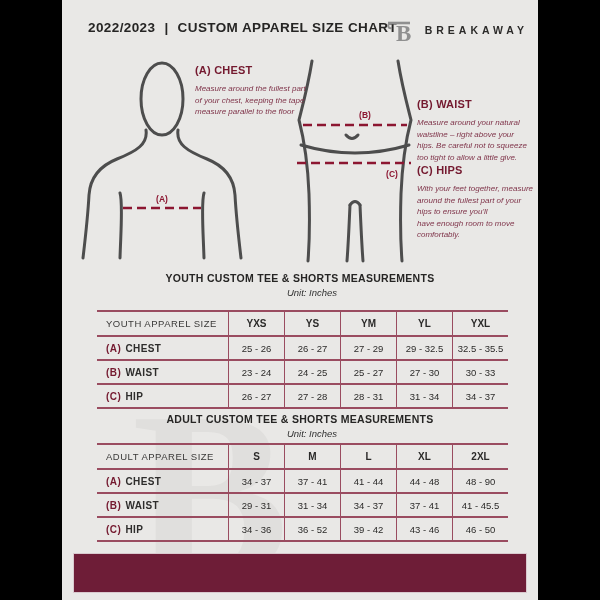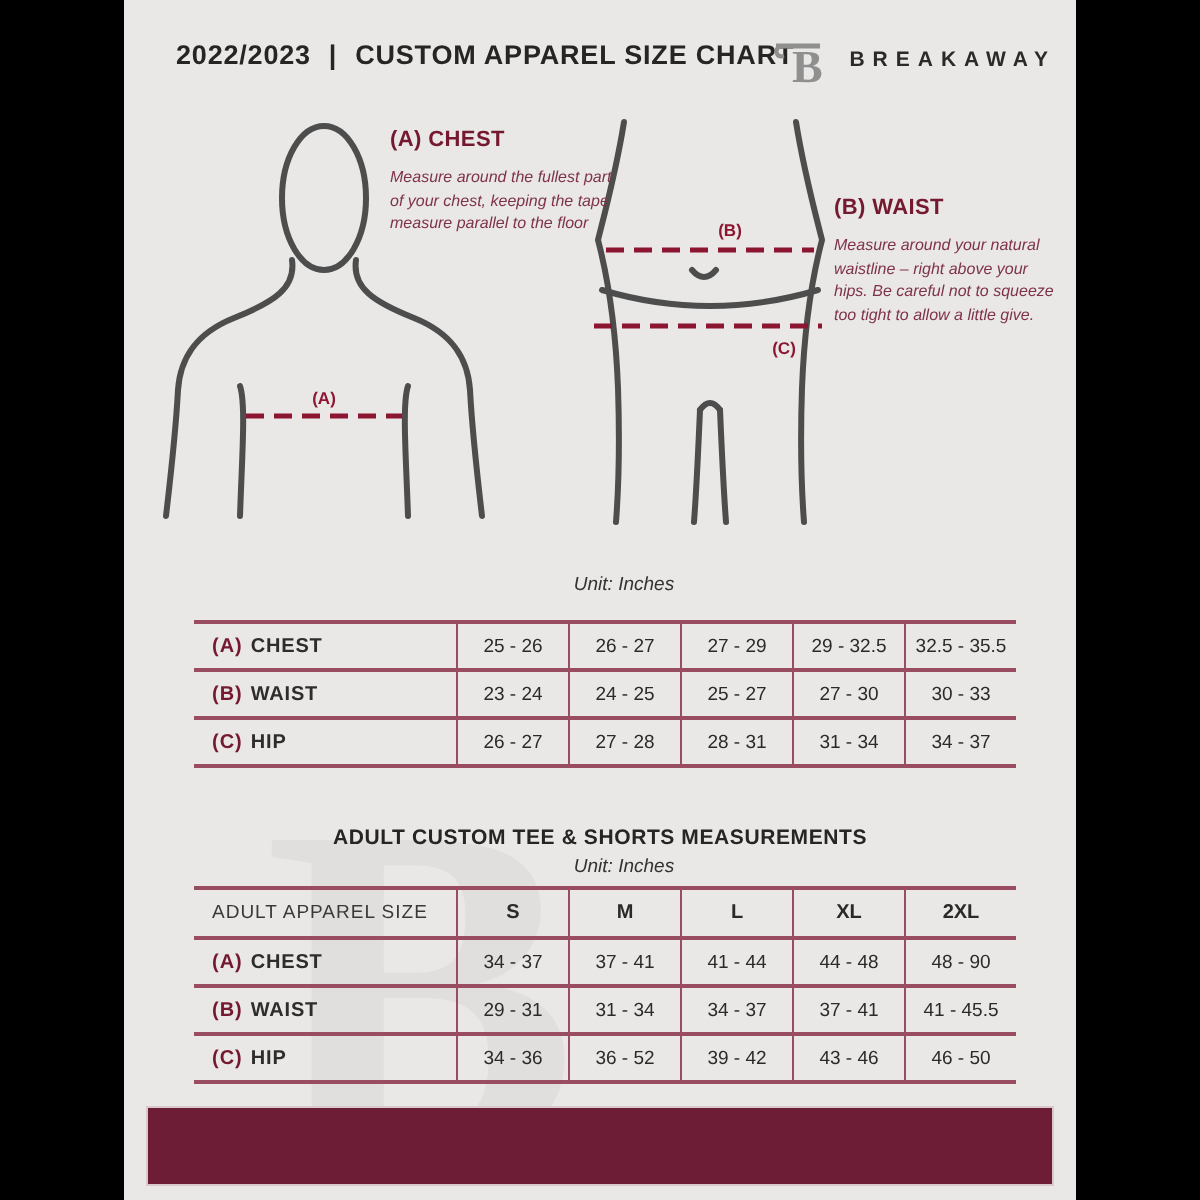--- a/index.html
+++ b/index.html
@@ -116,24 +116,38 @@
   </svg>
 
   <div class="inst inst-chest">
     <h3>(A) CHEST</h3>
     <p>Measure around the fullest part of your chest, keeping the tape measure parallel to the floor</p>
   </div>
   <div class="inst inst-waist">
     <h3>(B) WAIST</h3>
     <p>Measure around your natural waistline – right above your hips. Be careful not to squeeze too tight to allow a little give.</p>
   </div>
-
+  <div class="inst inst-hips">
+    <h3>(C) HIPS</h3>
+    <p>With your feet together, measure around the fullest part of your hips to ensure you'll
+have enough room to move comfortably.</p>
+  </div>
+
+  <div class="sec-title" style="top:272px;">YOUTH CUSTOM TEE &amp; SHORTS MEASUREMENTS</div>
   <div class="sec-unit" style="top:287px;">Unit: Inches</div>
 
   <div class="table" style="top:310px;">
+    <div class="tr head">
+      <div class="td label">YOUTH APPAREL SIZE</div>
+      <div class="td size vline">YXS</div>
+      <div class="td size vline">YS</div>
+      <div class="td size vline">YM</div>
+      <div class="td size vline">YL</div>
+      <div class="td size vline">YXL</div>
+    </div>
     <div class="tr">
       <div class="td label">
         <span class="key">(A)</span>
         <span class="rname">CHEST</span>
       </div>
       <div class="td vline">25 - 26</div>
       <div class="td vline">26 - 27</div>
       <div class="td vline">27 - 29</div>
       <div class="td vline">29 - 32.5</div>
       <div class="td vline">32.5 - 35.5</div>

